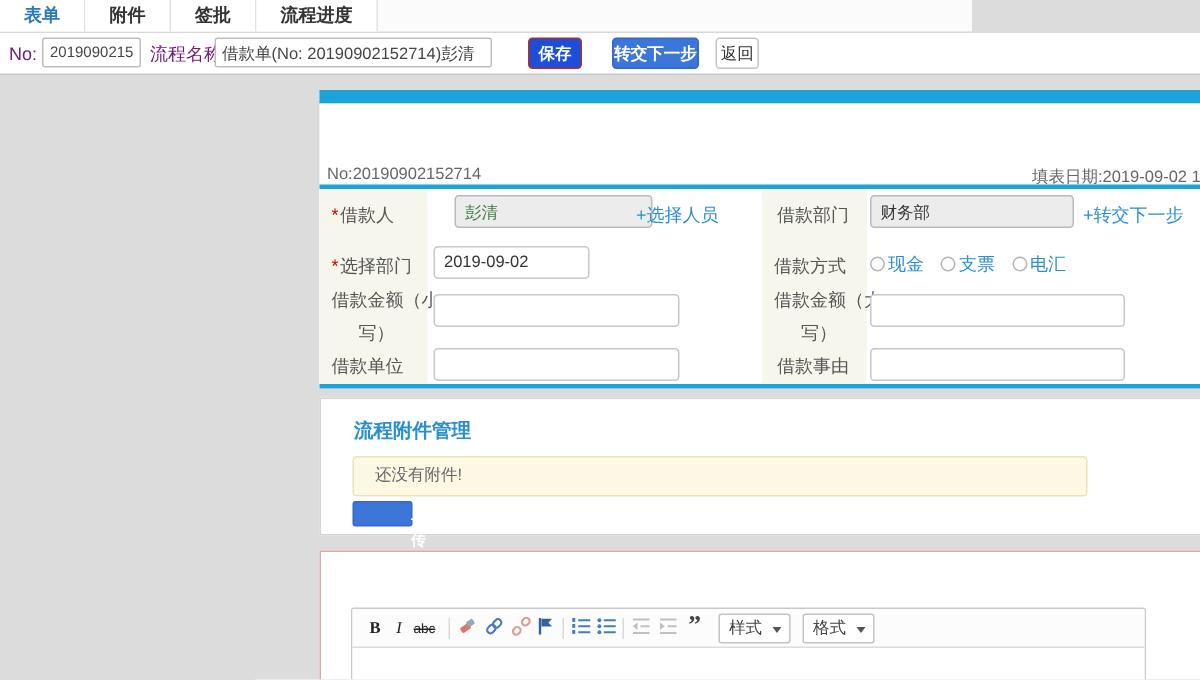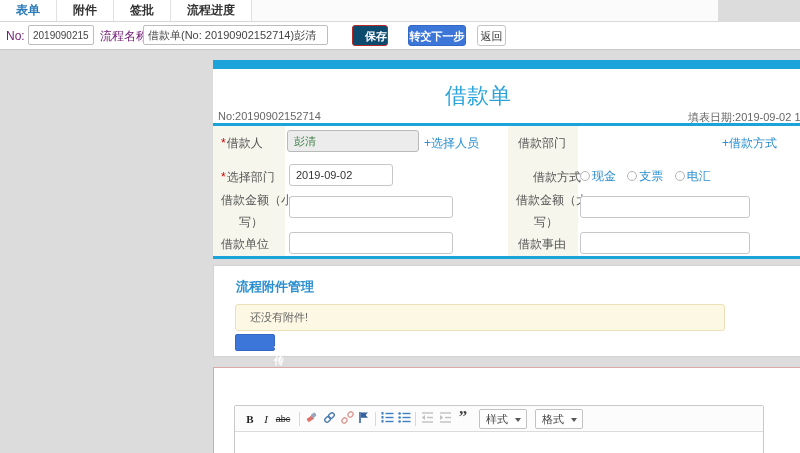--- a/index.html
+++ b/index.html
@@ -2,47 +2,47 @@
 <html><head>
 <meta charset="utf-8">
 <style>
   * { margin:0; padding:0; box-sizing:border-box; }
   html,body { width:800px; height:453px; }
   body { font-family:"Liberation Sans","DejaVu Sans",sans-serif; background:#fff; }
   #screen { position:relative; width:800px; height:453px; overflow:hidden; background:#dcdcdc; }
   .abs { position:absolute; }
 
   
-  #tabbar { left:0; top:0; width:718px; height:22px; background:#fbfbfb; border-bottom:1px solid #d8d8d8; }
+  #tabbar { left:0; top:0; width:648px; height:22px; background:#fbfbfb; border-bottom:1px solid #d8d8d8; }
   .tab { display:inline-block; height:21px; line-height:21px; padding:0 16px; font-size:12px; font-weight:bold; color:#333; border-right:1px solid #e2e2e2; cursor:pointer; background:#fff; }
   .tab.active { color:#2b7bb9; }
 
   
   #toolbar { left:0; top:22px; width:800px; height:28px; background:#fff; border-bottom:1px solid #c9c9c9; }
   .tb-label { font-size:12px; color:#701a75; line-height:20px; }
   .tb-input { height:20px; border:1px solid #bdbdbd; border-radius:2px; background:#fff; font-size:10px; color:#444; padding:0 4px; font-family:"Liberation Sans",sans-serif; }
   .btn { display:inline-block; height:21px; line-height:21px; text-align:center; font-size:11px; font-weight:bold; border-radius:3px; cursor:pointer; border:1px solid transparent; }
-  .btn-red   { background:#0c4a6e; color:#fff; border-color:#b52b27;text-align:right; }
+  .btn-red   { background:#1d4ed8; color:#fff; border-color:#b52b27; }
   .btn-blue  { background:#3b76d8; color:#fff; border-color:#3369c4; }
   .btn-plain { background:#fff; color:#333; border-color:#c4c4c4; font-weight:normal; }
 
   
   .white-block { background:#fff; }
   #headbar { left:213px; top:60px; width:600px; height:9px; background:#1ba3da; }
   #headblock { left:213px; top:69px; width:600px; height:190px; }
   .form-title { font-size:22px; color:#2aa4db; white-space:nowrap; }
   .meta-text { font-size:11px; color:#666; white-space:nowrap; }
 
   #formarea { left:213px; top:123px; width:600px; height:136px; background:#fff; border-top:3px solid #1ba3da; border-bottom:3px solid #1ba3da; }
   .label-col { position:absolute; top:0; height:130px; background:#f6f6ec; }
   .f-label { position:absolute; font-size:12px; color:#555; white-space:nowrap; }
   .req { color:#cc0000; margin-right:1px; }
   .f-input { position:absolute; height:22px; border:1px solid #c7c7c7; border-radius:3px; background:#fff; font-size:11px; padding:0 6px; font-family:"Liberation Sans",sans-serif; color:#333; }
   .f-input.ro { background:#ececec; border-color:#b9b9b9; }
-  .f-input.ro-green { color:#3f7d46; }
+  .f-input.ro-green { color:#3f7d46;margin-left:16px; }
   .sel-link { position:absolute; font-size:12px; color:#2a8fd0; text-decoration:none; white-space:nowrap; }
   .radio-group { position:absolute; font-size:12px; color:#2a8fd0; white-space:nowrap; }
   .radio-item { margin-right:8px; }
   .radio-dot { display:inline-block; width:10px; height:10px; border:1px solid #b5b5b5; border-radius:50%; background:#fdfdfd; vertical-align:-1px; margin-right:2px; }
 
   
   #attachcard { left:213px; top:265px; width:600px; height:92px; background:#fff; border:1px solid #d3d3d3; }
   .card-heading-blue { font-size:13px; font-weight:bold; color:#2a8fd0; }
   .card-heading-red  { font-size:13px; font-weight:bold; color:#b5413c; }
   #alertbox { left:21px; top:38px; width:490px; height:27px; background:#fdf8e4; border:1px solid #ece0b8; border-radius:3px; font-size:11px; color:#666; line-height:25px; padding-left:14px; }
@@ -71,40 +71,40 @@
     <input class="abs tb-input" style="left: 28px; top: 3px; width: 66px;" value="20190902152714">
     <span class="abs tb-label" style="left:100px;top:4px;">流程名称:</span>
     <input class="abs tb-input" style="left: 143px; top: 3px; width: 185px; font-size: 11px;" value="借款单(No: 20190902152714)彭清">
     <span class="abs btn btn-red" style="left:352px;top:3px;width:36px;">保存</span>
     <span class="abs btn btn-blue" style="left:408px;top:3px;width:58px;">转交下一步</span>
     <span class="abs btn btn-plain" style="left:477px;top:3px;width:29px;">返回</span>
   </div>
 
   <div id="headbar" class="abs"></div>
   <div id="headblock" class="abs white-block">
-    <span class="abs form-title" style="left:265px;top:12px;transform:translateX(-50%);">借款单</span>
     <span class="abs meta-text" style="left:5px;top:41px;">No:20190902152714</span>
     <span class="abs meta-text" style="left:475px;top:41px;">填表日期:2019-09-02 15:27:1</span>
   </div>
 
   <div id="formarea" class="abs">
     <div class="label-col" style="left:0;width:72px;"></div>
     <div class="label-col" style="left:295px;width:70px;"></div>
 
     <span class="f-label" style="left:8px;top:9px;"><span class="req">*</span><span>借款人</span></span>
     <input class="f-input ro ro-green" style="left: 74px; top: 4px; width: 132px;" value="彭清">
     <a href="#" class="sel-link" style="left:211px;top:9px;">+选择人员</a>
 
     <span class="f-label" style="left:305px;top:9px;">借款部门</span>
-    <a href="#" class="sel-link" style="left:509px;top:9px;">+借款方式</a>
+    <input class="f-input ro" style="left: 367px; top: 4px; width: 136px;" value="财务部">
+    <a href="#" class="sel-link" style="left:509px;top:9px;">+转交下一步</a>
 
     <span class="f-label" style="left:8px;top:43px;"><span class="req">*</span><span>选择部门</span></span>
     <input class="f-input" style="left: 76px; top: 38px; width: 104px;" value="2019-09-02">
 
-    <span class="f-label" style="left:320px;top:43px;text-align:right;">借款方式</span>
+    <span class="f-label" style="left:303px;top:43px;text-align:right;">借款方式</span>
     <div class="radio-group" style="left:367px;top:42px;">
       <span class="radio-item"><span class="radio-dot"></span><span>现金</span></span>
       <span class="radio-item"><span class="radio-dot"></span><span>支票</span></span>
       <span class="radio-item"><span class="radio-dot"></span><span>电汇</span></span>
     </div>
 
     <span class="f-label" style="left:8px;top:66px;">借款金额（小</span>
     <span class="f-label" style="left:26px;top:88px;">写）</span>
     <input class="f-input" style="left: 76px; top: 70px; width: 164px;" value="">
 

